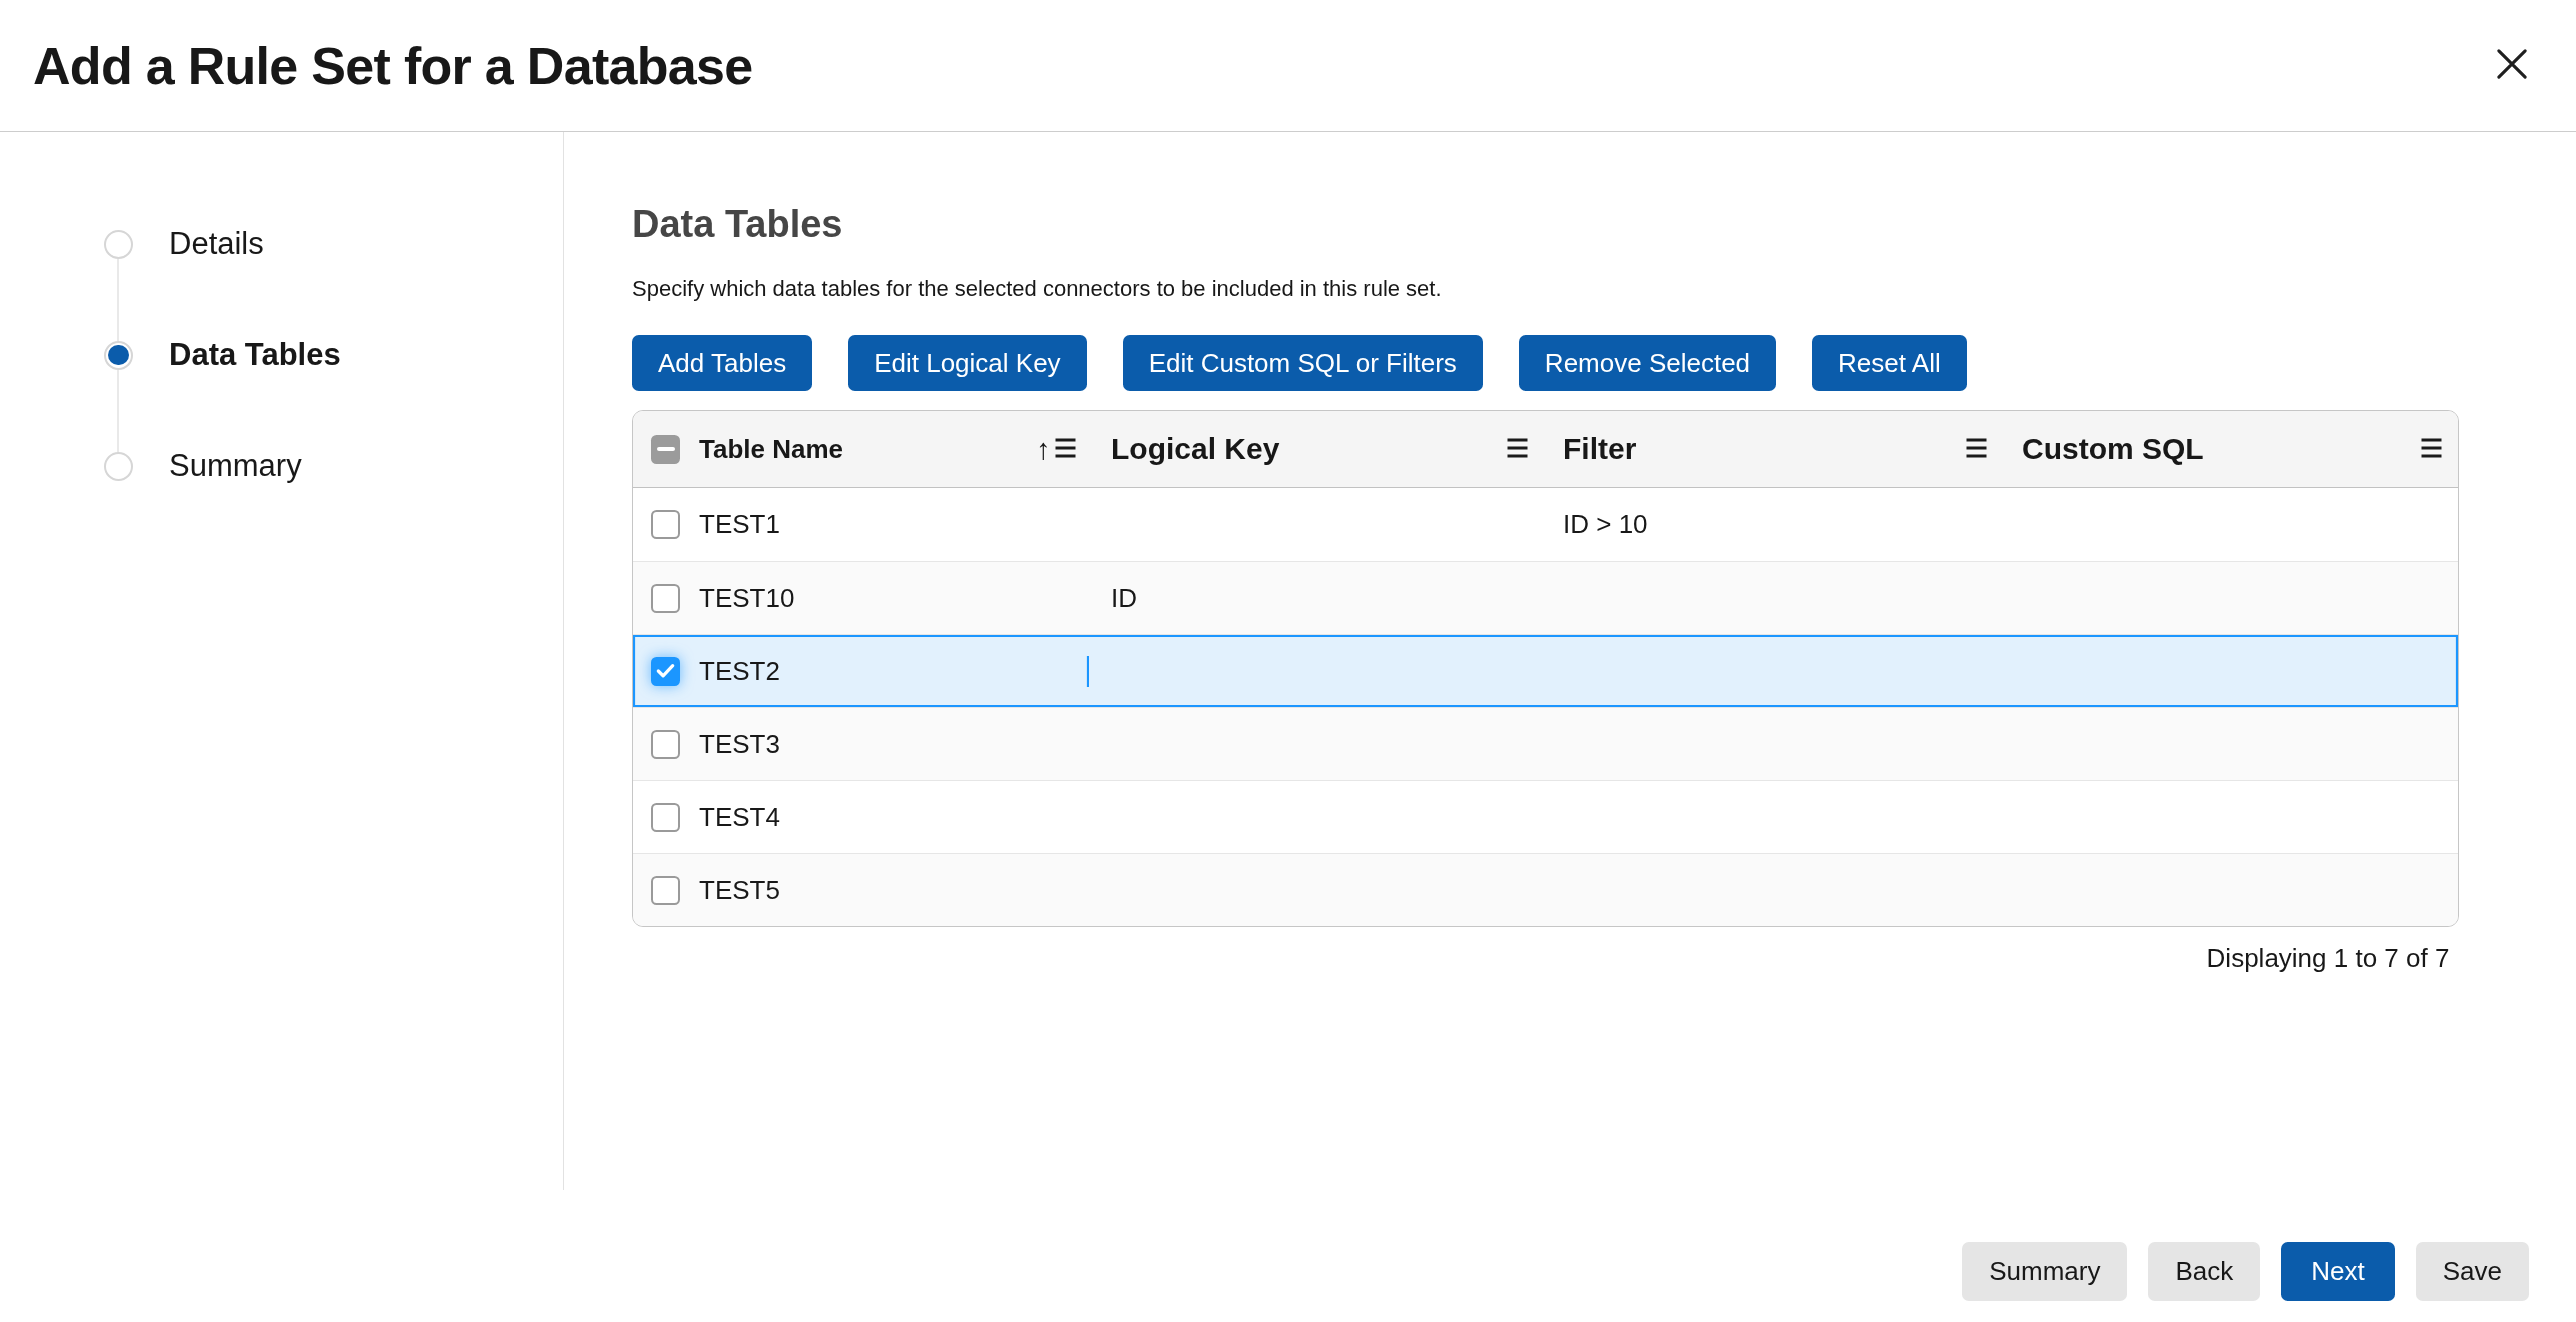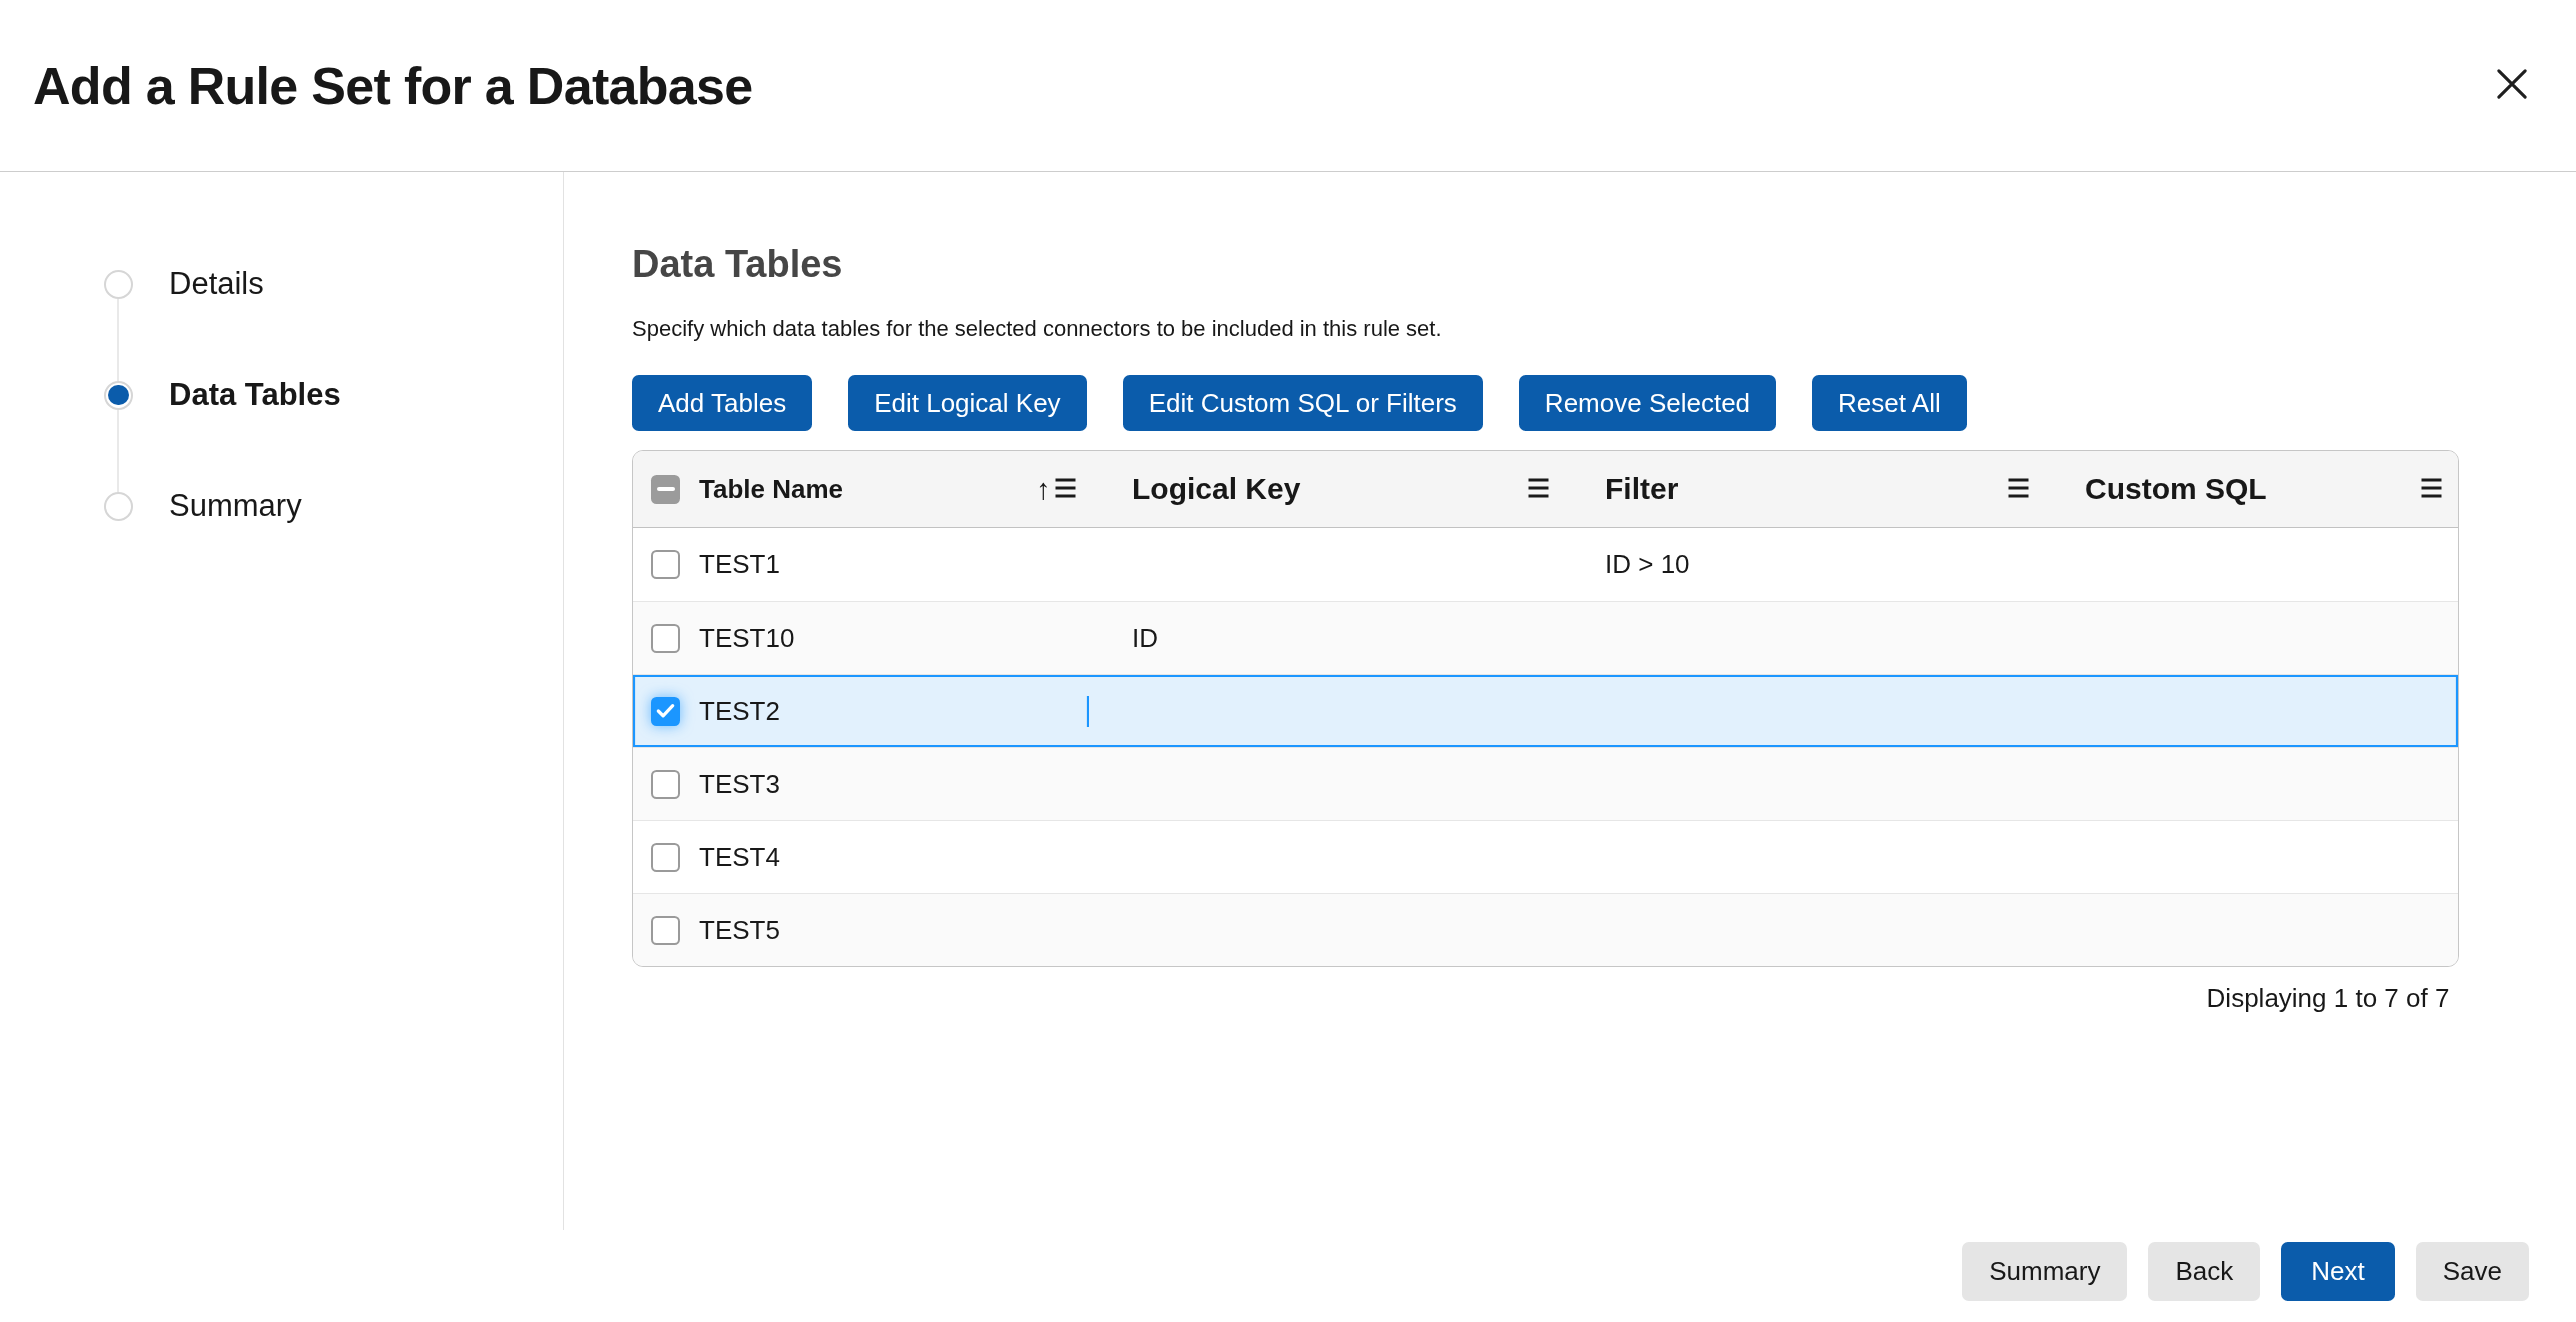--- a/index.html
+++ b/index.html
@@ -6,21 +6,21 @@
   html,body { background:#ffffff; }
   body {
     width:2576px; height:1322px;
     font-family:"Liberation Sans", sans-serif;
     color:#181818;
   }
   .dialog { position:relative; width:2576px; height:1322px; background:#fff; overflow:hidden; }
 
   
   .dlg-header {
-    height:172px; display:flex; align-items:center; justify-content:space-between;
+    height:132px; display:flex; align-items:center; justify-content:space-between;
     padding:0 40px 0 33px; border-bottom:1.4px solid #cdcdcd;gap:16px;
   }
   .dlg-title { font-size:52px; font-weight:700; letter-spacing:-0.7px; color:#181818; }
   .close-btn { width:48px; height:48px; display:flex; align-items:center; justify-content:center; cursor:pointer; background:none; border:none; }
 
   
   .dlg-body { position:relative; height:1173px; }
   .v-divider { position:absolute; left:563px; top:0; width:1.4px; height:1058px; background:#e2e2e2; }
 
   
@@ -44,21 +44,21 @@
   .content { position:absolute; left:632px; top:0; width:1827px; }
   .page-heading { margin-top:71px; font-size:38px; font-weight:700; color:#464646; }
   .page-desc { margin-top:30px; font-size:22px; color:#181818; }
 
   .toolbar { margin-top:33px; display:flex; gap:36px; }
   .btn { font-family:inherit; border:none; cursor:pointer; border-radius:6.8px; font-size:26px; }
   .btn-primary { background:#0b5cab; color:#fff; height:56px; padding:0 26px; }
 
   
   .data-table { margin-top:19px; width:1827px; border:1.4px solid #c6c6c6; border-radius:11px; overflow:hidden; background:#fff; }
-  .trow { display:flex; align-items:stretch;gap:21px; }
+  .trow { display:flex; align-items:stretch; }
   .thead { height:77px; background:#f5f5f5; border-bottom:1.4px solid #c2c2c2; }
   .col { display:flex; align-items:center; height:auto; }
   .col1 { width:456px; padding-left:18px; padding-right:8.2px; }
   .col2 { width:452px; padding-left:22px; padding-right:8.2px; }
   .col3 { width:459px; padding-left:22px; padding-right:8.2px; }
   .col4 { flex:1; padding-left:22px; padding-right:11px; }
   .th-label { font-weight:700; font-size:30px; color:#181818; white-space:nowrap; }
   .sort-arrow { margin-left:11px; font-size:29px; font-weight:400; color:#181818; }
   .flex-spacer { flex:1; }
   .menu-btn { background:none; border:none; cursor:pointer; display:flex; align-items:center; padding:2.7px; }

